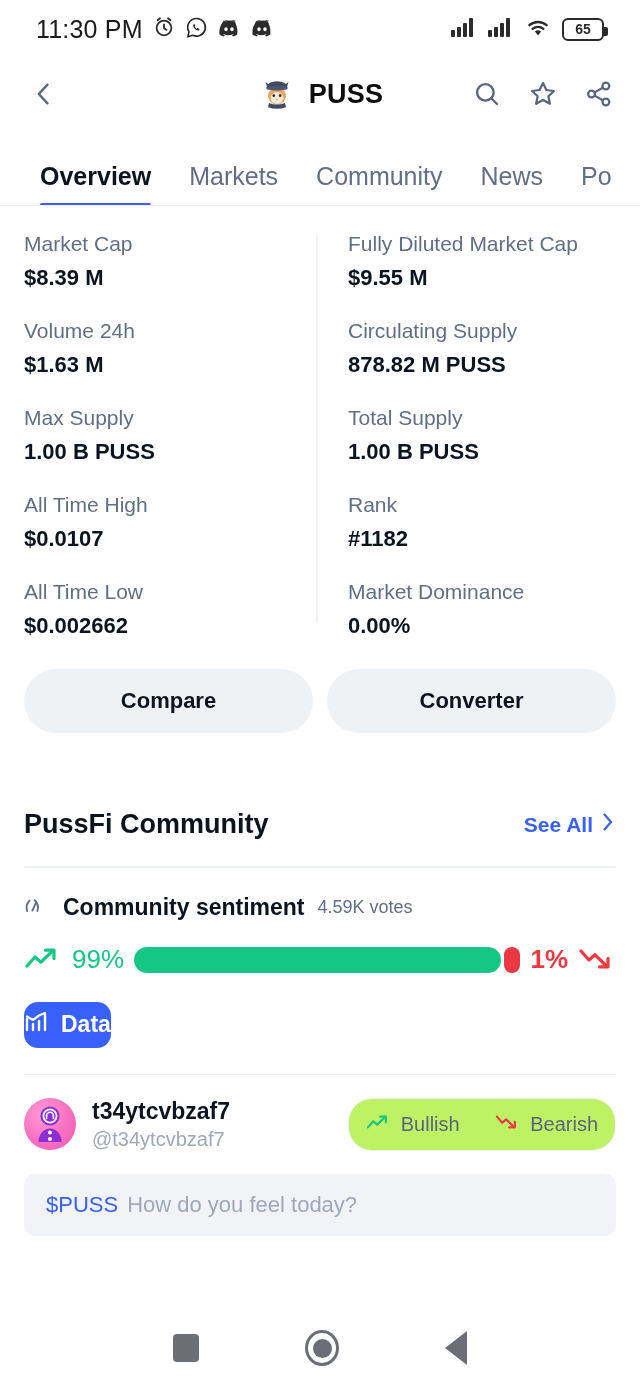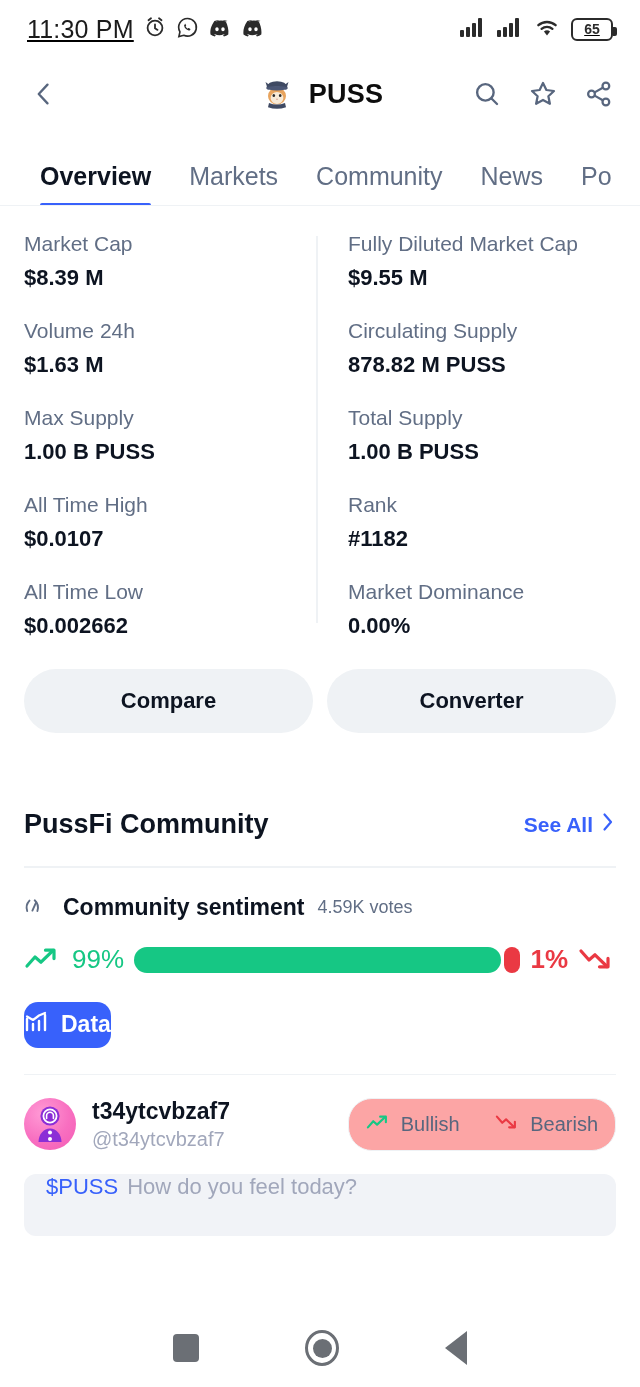--- a/index.html
+++ b/index.html
@@ -8,23 +8,22 @@
     background: #ffffff;
     font-family: "Liberation Sans", sans-serif;
     -webkit-font-smoothing: antialiased;
   }
   body { position: relative; overflow: hidden; }
 
   
   .statusbar {
     height: 58px; width: 100%;
     display: flex; align-items: center;
-    padding: 0 27px;
+    padding: 0 36px;
     background: #fff;
-    text-decoration: underline;
   }
   .sb-left { display: flex; align-items: center; gap: 9px; }
   .sb-time { font-size: 25px; color: #1b1b1b; letter-spacing: .2px; }
   .sb-right { margin-left: auto; display: flex; align-items: center; gap: 11px; }
   .sb-icon { display: block; }
   .battery {
     width: 42px; height: 23px; border: 2.5px solid #2b2b2b; border-radius: 6px;
     position: relative; display: flex; align-items: center; justify-content: center;
   }
   .battery::after {
@@ -137,32 +136,32 @@
     background: radial-gradient(circle at 35% 30%, #ff9ad5 0%, #f86fc0 55%, #f45bb5 100%);
     display: flex; align-items: center; justify-content: center;
     overflow: hidden; position: relative;
   }
   .user-meta { margin-left: 16px; }
   .user-name { font-size: 23px; font-weight: 700; color: #0d1421; line-height: 1.25; }
   .user-handle { font-size: 20px; color: #a1a7bb; line-height: 1.3; }
   .sentiment-toggle {
     margin-left: auto; display: flex; align-items: flex-start;
     border: 1.5px solid #eff2f5; border-radius: 24px; overflow: hidden;
-    background: #fca5a5;
+    background: #bef264;
   }
   .toggle-btn {
     display: flex; align-items: center; gap: 9px;
     padding: 13px 17px; font-size: 20px; color: #58667e;
     background: transparent; border: none; font-family: "Liberation Sans", sans-serif;
   }
   .toggle-sep { width: 1.5px; background: #eff2f5; }
 
   .composer {
     margin: 22px 24px 0 24px; height: 62px; border-radius: 12px;
-    background: #f1f3f7; display: flex; padding: 0 22px; gap: 9px;
+    background: #f1f3f7; display: flex; align-items: center; padding: 0 22px; gap: 9px;
   }
   .ticker-tag { font-size: 22px; color: #3861fb; }
   .composer-placeholder { font-size: 22px; color: #a1a7bb; }
 
   
   .navbar {
     position: absolute; left: 0; right: 0; bottom: 0; height: 78px;
     display: flex; align-items: center; justify-content: space-around;
     padding: 0 120px; background: #ffffff;
   }

